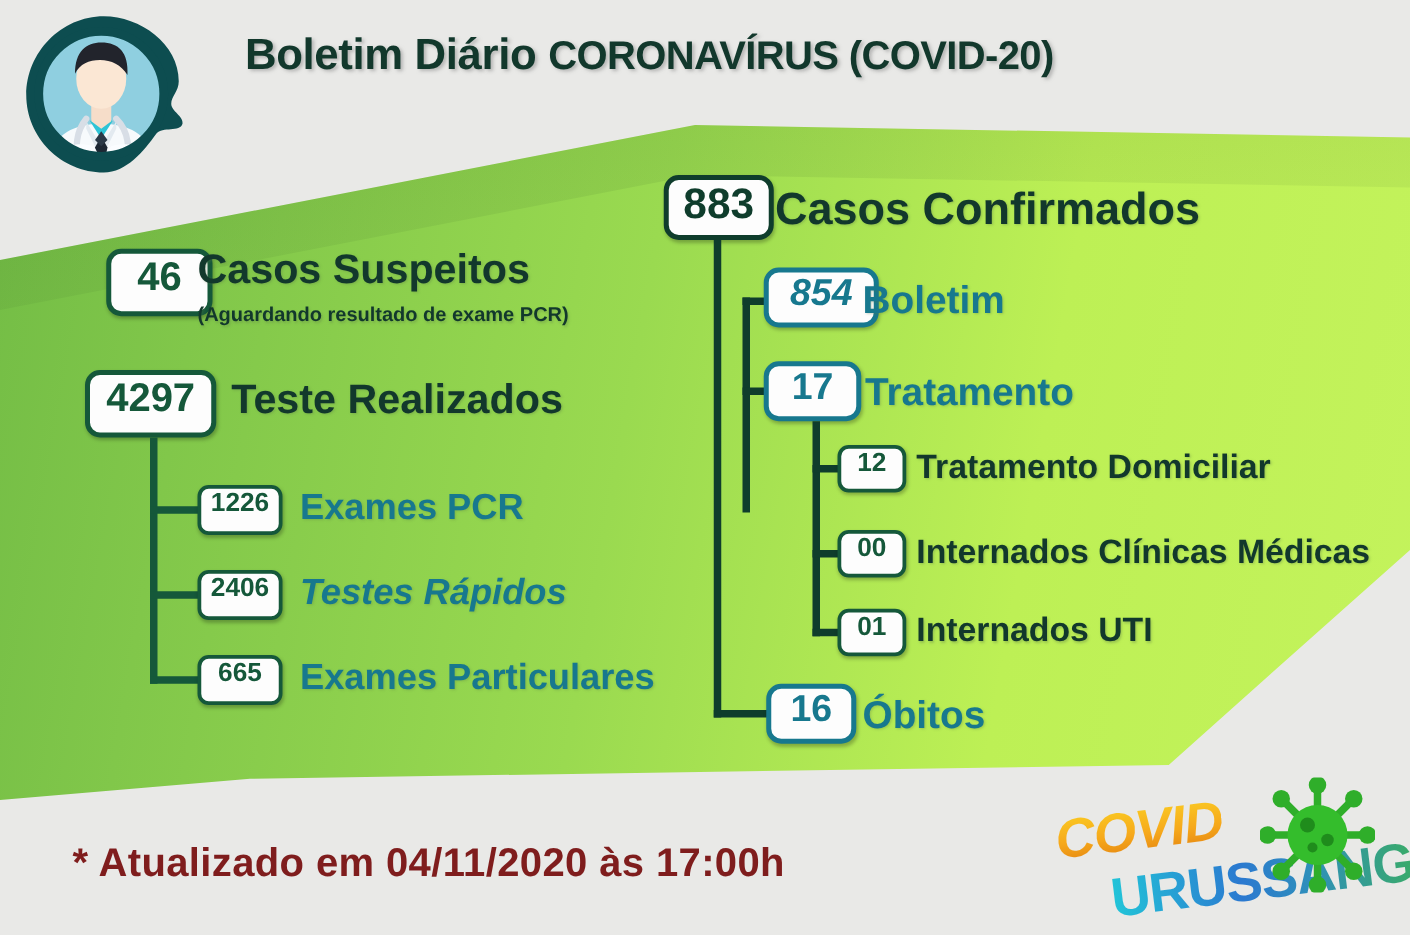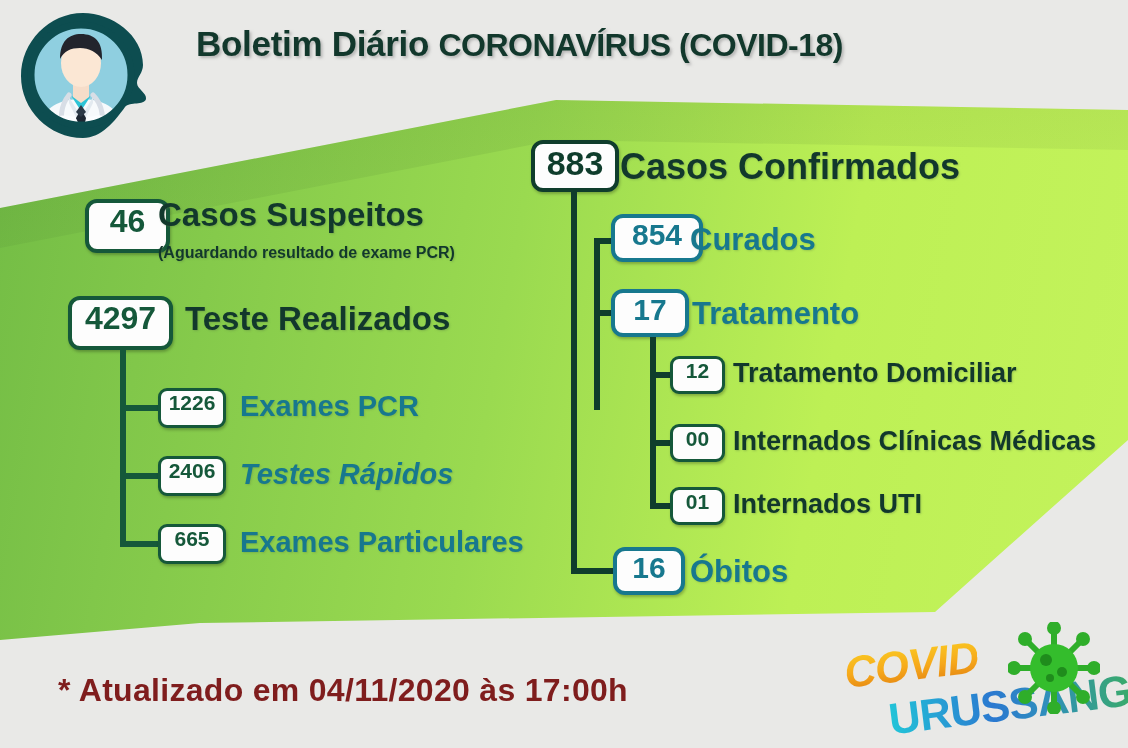--- a/index.html
+++ b/index.html
@@ -132,21 +132,21 @@
       <path d="M22 126 C26 110 40 103 58 108 L64 118 L72 108 C90 103 104 110 108 128 L108 133 L22 133 Z" fill="#fbfdff"></path>
       <path d="M34 122 C48 114 70 114 86 120 L88 128 L32 129 Z" fill="#eef3f8"></path>
       <path d="M78 116 L86 120 L84 126 L76 122 Z" fill="#f0a58a"></path>
       <path d="M24 112 L30 124 L27 128 L21 118 Z" fill="#2ec4d6"></path>
     </g>
     <circle cx="64" cy="66" r="50" fill="none" stroke="#0d4d50" stroke-width="7"></circle>
   </svg>
 
   <div id="page-title">
     <span>Boletim Diário</span>
-    <span class="strong">CORONAVÍRUS (COVID-18)</span>
+    <span class="strong">CORONAVÍRUS (COVID-20)</span>
   </div>
 </div>
 
 <div id="content">
 
   <div class="box dark" style="left:85px; top:199px; width:85px; height:54px; font-size:32px;">
     <span>46</span>
   </div>
   <div class="node-label title-dark" style="left:158px; top:196px; font-size:33px;">
     <span>Casos Suspeitos</span>
@@ -195,25 +195,25 @@
     <span>Casos Confirmados</span>
   </div>
 
   <div class="line teal-l" style="left:571px; top:192px; width:6px; height:382px;"></div>
   <div class="line teal-l" style="left:571px; top:568px; width:48px; height:6px;"></div>
 
   <div class="line teal-l" style="left:594px; top:238px; width:6px; height:172px;"></div>
   <div class="line teal-l" style="left:594px; top:238px; width:28px; height:6px;"></div>
   <div class="line teal-l" style="left:594px; top:310px; width:28px; height:6px;"></div>
 
-  <div class="box teal" style="left:611px; top:214px; width:92px; height:48px; font-size:30px;">
+  <div class="box teal" style="left:611px; top:214px; width:92px; height:48px; font-size:30px;font-style:italic;">
     <span>854</span>
   </div>
   <div class="node-label title-teal" style="left:690px; top:222px; font-size:31px;">
-    <span>Curados</span>
+    <span>Boletim</span>
   </div>
 
   <div class="box teal" style="left:611px; top:289px; width:78px; height:48px; font-size:30px;">
     <span>17</span>
   </div>
   <div class="node-label title-teal" style="left:692px; top:296px; font-size:31px;">
     <span>Tratamento</span>
   </div>
 
   <div class="line teal-l" style="left:650px; top:337px; width:6px; height:172px;"></div>

